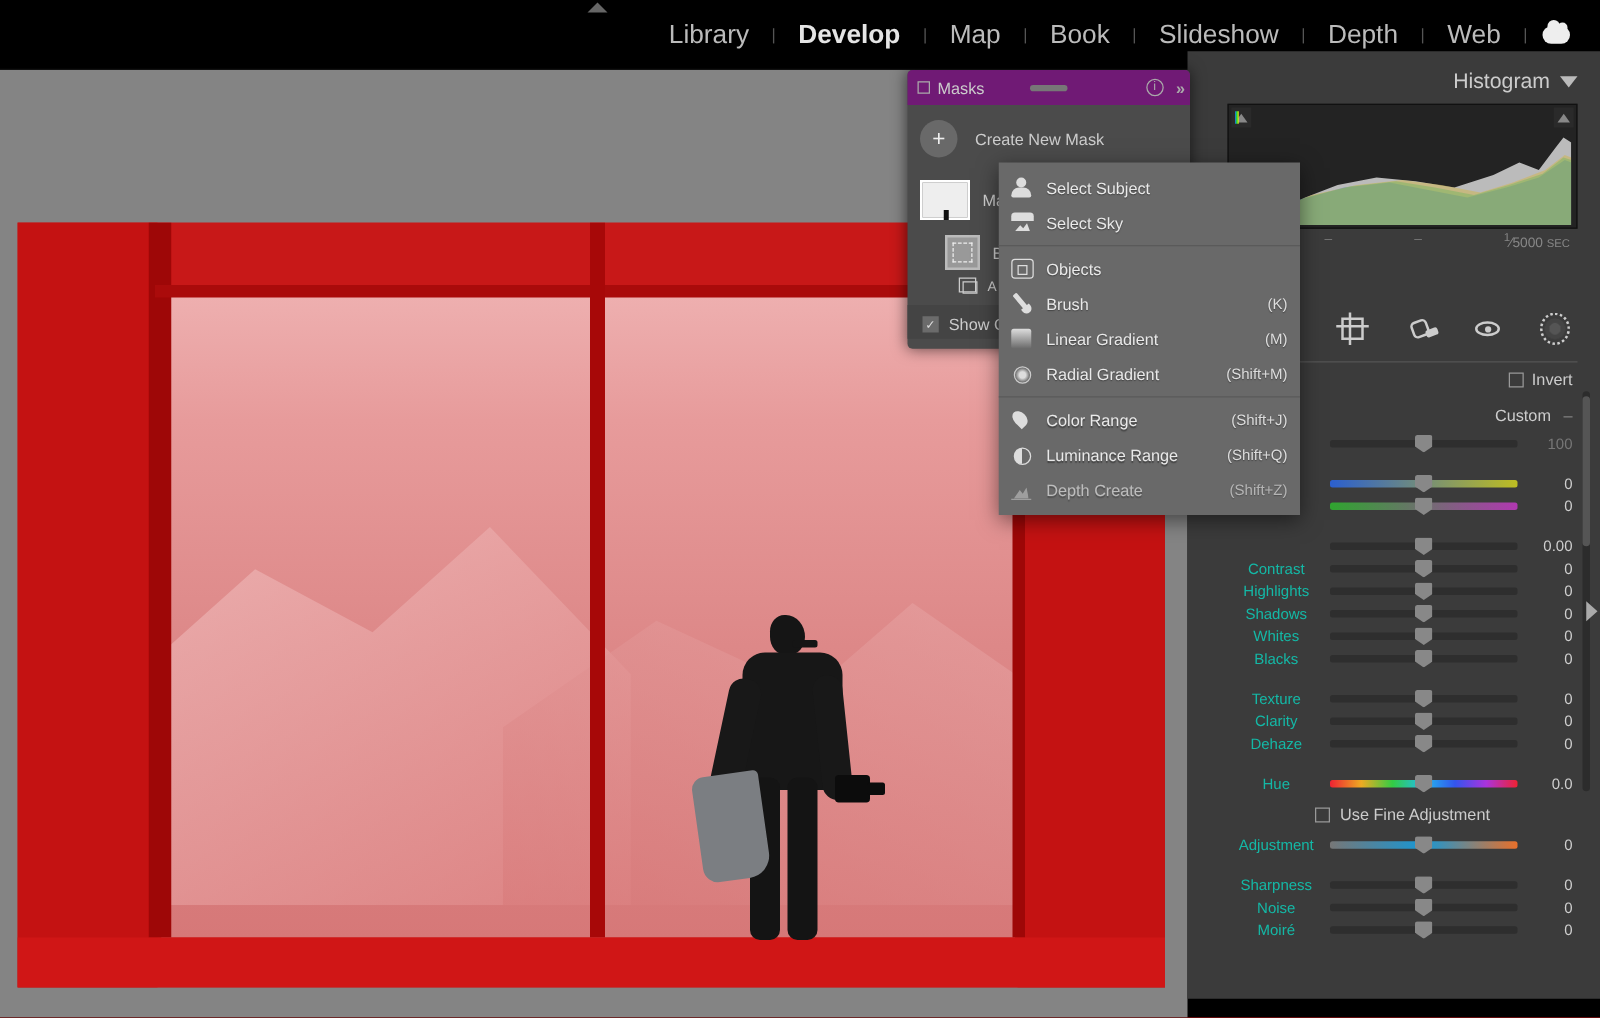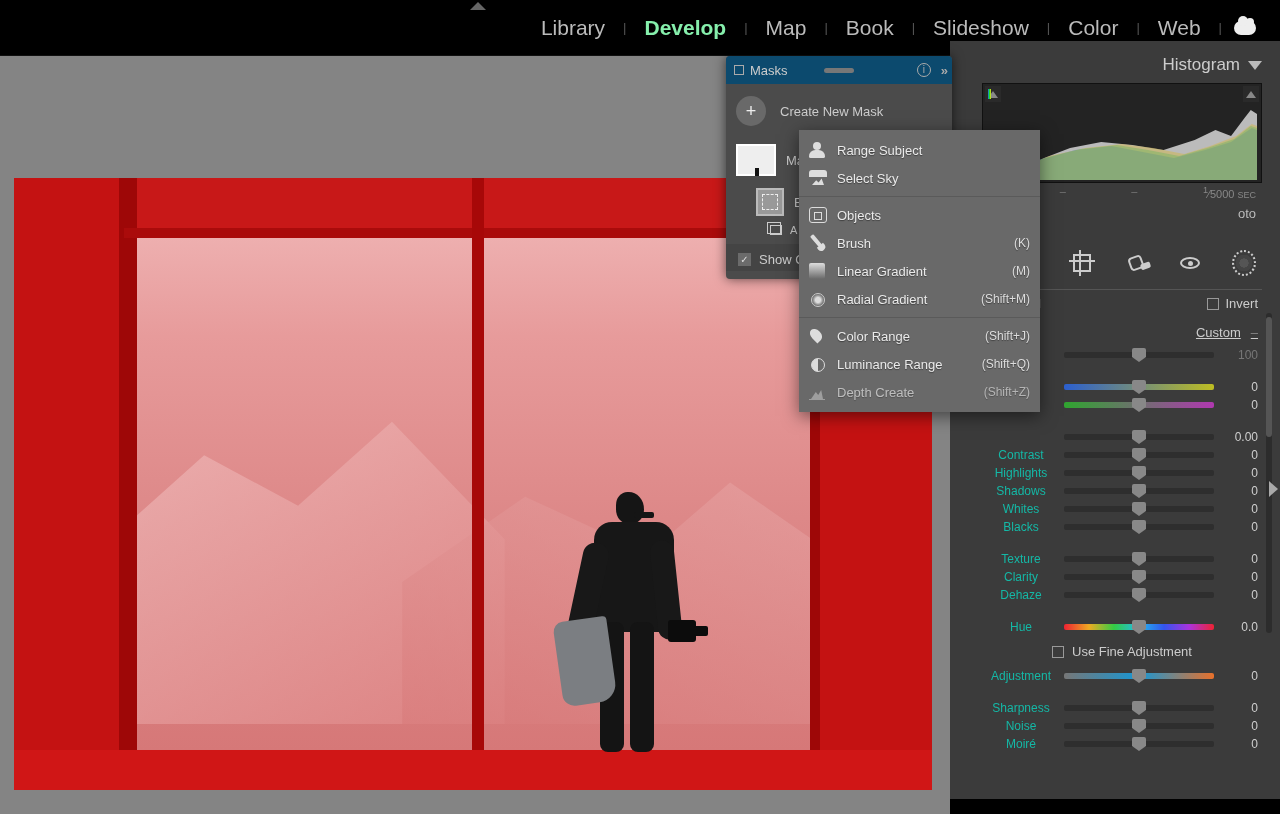--- a/index.html
+++ b/index.html
@@ -2,21 +2,21 @@
 <html><head>
 <meta charset="utf-8">
 <style>
 * { margin: 0; padding: 0; box-sizing: border-box; font-family: -apple-system, "Segoe UI", Helvetica, Arial, sans-serif; }
 body { background: #000; width: 1280px; height: 814px; overflow: hidden; position: relative; color: #ccc; font-size: 13px; }
 
 
 .topbar { height: 56px; background: #000; display: flex; justify-content: flex-end; align-items: center; padding-right: 24px; gap: 4px; position: relative; border-bottom: 1px solid #111; }
 .topbar .pointer { position: absolute; left: 470px; top: 2px; width: 0; height: 0; border-left: 8px solid transparent; border-right: 8px solid transparent; border-bottom: 8px solid #666; }
 .topbar .mod { color: #bbb; font-size: 21px; padding: 0 14px; cursor: pointer; }
-.topbar .mod.active { color: #86efac; font-weight: 600; }
+.topbar .mod.active { color: #e5e5e5; font-weight: 600; }
 .topbar .sep { color: #555; }
 .cloud-icon { width: 22px; height: 14px; background: #eee; border-radius: 8px; position: relative; margin-left: 8px; }
 .cloud-icon::before { content: ''; position: absolute; width: 10px; height: 10px; background: #eee; border-radius: 50%; top: -5px; left: 4px; }
 .cloud-icon::after { content: ''; position: absolute; width: 8px; height: 8px; background: #eee; border-radius: 50%; top: -3px; left: 12px; }
 
 
 .canvas { position: absolute; left: 0; top: 56px; width: 950px; height: 758px; background: #848484; }
 .photo { position: absolute; left: 14px; top: 122px; width: 918px; height: 612px; background: #c81818; overflow: hidden; }
 .window-frame { position: absolute; inset: 0; }
 .frame-v { position: absolute; top: 0; bottom: 40px; width: 12px; background: #a70808; left: 458px; }
@@ -39,21 +39,21 @@
 .leg-r { position: absolute; top: 130px; left: 56px; width: 24px; height: 130px; background: #141414; border-radius: 8px; }
 .jacket { position: absolute; bottom: 48px; left: -16px; width: 54px; height: 85px; background: #7b7e82; border-radius: 10px 4px 18px 12px; transform: rotate(-8deg); }
 .camera { position: absolute; top: 128px; right: -22px; width: 28px; height: 22px; background: #0c0c0c; border-radius: 3px; }
 .camera::after { content: ''; position: absolute; right: -12px; top: 6px; width: 14px; height: 10px; background: #0c0c0c; border-radius: 2px; }
 
 
 .rightcol { position: absolute; right: 0; top: 41px; width: 330px; height: 758px; background: #3b3b3b; }
 
 
 .masks-panel { position: absolute; left: 726px; top: 56px; width: 226px; background: #4b4b4b; box-shadow: 0 0 12px rgba(0,0,0,.6); border-radius: 4px; padding-bottom: 8px; z-index: 10; }
-.masks-hdr { height: 28px; display: flex; align-items: center; padding: 0 8px; color: #ccc; background: #0c4a6e; border-radius: 4px 4px 0 0; position: relative; }
+.masks-hdr { height: 28px; display: flex; align-items: center; padding: 0 8px; color: #ccc; background: #701a75; border-radius: 4px 4px 0 0; position: relative; }
 .eye-sq { width: 10px; height: 10px; border: 1.5px solid #aaa; margin-right: 6px; }
 .hdr-drag { position: absolute; left: 50%; transform: translateX(-50%); width: 30px; height: 5px; background: #777; border-radius: 3px; }
 .hdr-icons { position: absolute; right: 8px; display: flex; gap: 10px; align-items: center; color: #aaa; }
 .info-icon { width: 14px; height: 14px; border: 1.5px solid #aaa; border-radius: 50%; font-size: 10px; text-align: center; line-height: 12px; }
 .chevrons { letter-spacing: -4px; font-weight: 700; }
 .create-row { display: flex; align-items: center; gap: 14px; padding: 12px 10px; }
 .plus-btn { width: 30px; height: 30px; border-radius: 50%; background: #696969; display: flex; align-items: center; justify-content: center; color: #eee; font-size: 18px; font-weight: 300; }
 .mask-item { display: flex; align-items: center; gap: 10px; padding: 6px 10px; }
 .thumb { width: 40px; height: 32px; background: linear-gradient(180deg,#eee 60%,#eee); border: 2px solid #fff; position: relative; }
 .thumb .tp { position: absolute; left: 17px; top: 22px; width: 4px; height: 8px; background: #111; }
@@ -118,21 +118,21 @@
 .tl-heal::after { content: ''; position: absolute; left: 8px; top: 8px; width: 10px; height: 6px; background: #ccc; border-radius: 2px; }
 .tl-eye { width: 20px; height: 12px; border: 2px solid #ccc; border-radius: 50%; position: relative; }
 .tl-eye::after { content: ''; position: absolute; left: 6px; top: 2px; width: 5px; height: 5px; background: #ccc; border-radius: 50%; }
 
 
 .mask-sec { position: absolute; right: 18px; top: 248px; width: 280px; }
 .mask-head { display: flex; align-items: center; justify-content: flex-end; padding: 6px 4px; gap: 14px; border-top: 1px solid #555; }
 .mask-head .lbl { margin-right: auto; color: #ccc; padding-left: 26px; }
 .invert { display: flex; align-items: center; gap: 6px; color: #ccc; }
 .chkbox { width: 12px; height: 12px; border: 1.5px solid #999; }
-.amount-row { display: flex; align-items: flex-start; padding: 8px 4px; gap: 10px; text-decoration: underline; }
+.amount-row { display: flex; align-items: flex-start; padding: 8px 4px; gap: 10px; }
 .amount-row .albl { margin-left: auto; color: #ccc; }
 .amount-row .dash2 { color: #888; }
 .slider-group { display: flex; flex-direction: column; gap: 4px; padding: 0 4px; }
 .sl-row { display: flex; align-items: center; gap: 8px; }
 .sl-row .slabel { width: 70px; text-align: center; color: #14b8a6; font-size: 12px; }
 .sl-row .track { flex: 1; height: 6px; background: #2e2e2e; border-radius: 2px; position: relative; }
 .sl-row .track .knob { position: absolute; top: -4px; left: 50%; transform: translateX(-50%); width: 14px; height: 14px; background: #888; border-radius: 2px; clip-path: polygon(0 0,100% 0,100% 65%,50% 100%,0 65%); }
 .sl-row .val { width: 36px; text-align: right; color: #cfcfcf; font-size: 12px; }
 .sl-row .val.dim { color: #777; }
 .track.temp { background: linear-gradient(90deg,#2b5fcf,#bdbd22); }
@@ -153,21 +153,21 @@
   <span class="mod">Library</span>
     <span class="sep">|</span>
   <span class="mod active">Develop</span>
     <span class="sep">|</span>
   <span class="mod">Map</span>
     <span class="sep">|</span>
   <span class="mod">Book</span>
     <span class="sep">|</span>
   <span class="mod">Slideshow</span>
     <span class="sep">|</span>
-  <span class="mod">Color</span>
+  <span class="mod">Depth</span>
     <span class="sep">|</span>
   <span class="mod">Web</span>
     <span class="sep">|</span>
   <span class="cloud-icon"></span>
 </div>
 
 <div class="canvas">
   <div class="photo">
     <div class="mountains">
       <div class="mtn-peak"></div>
@@ -218,21 +218,20 @@
           <path d="M0,80 L22,73 55,58 90,49 125,45 155,50 185,56 212,48 238,39 254,26 260,28 260,80 Z" fill="#55b556" opacity="0.35"></path>
         </svg>
       </div>
     </div>
     <div class="exposure-row">
       <span class="dash">–</span>
         <span class="dash">–</span>
         <span class="dash">–</span>
       <span><sup>1</sup>⁄<span>5000</span> <span style="font-size:9px">SEC</span></span>
     </div>
-    <div class="orig-row">oto</div>
   </div>
 
   <div class="tools">
     <div class="tool">
         <div class="tl-crop"></div>
       </div>
     <div class="tool">
         <div class="tl-heal"></div>
       </div>
     <div class="tool">
@@ -423,21 +422,21 @@
   </div>
   <div class="show-ov">
     <span class="chk">✓</span>
     <span>Show Ov</span>
   </div>
 </div>
 
 <div class="ctx" id="ctx">
     <div class="row">
       <span class="mi-icon mi-subj"></span>
-      <span>Range Subject</span>
+      <span>Select Subject</span>
     </div>
     <div class="row">
       <span class="mi-icon mi-sky"></span>
       <span>Select Sky</span>
     </div>
     <div class="div"></div>
     <div class="row">
       <span class="mi-icon mi-obj"></span>
       <span>Objects</span>
     </div>

